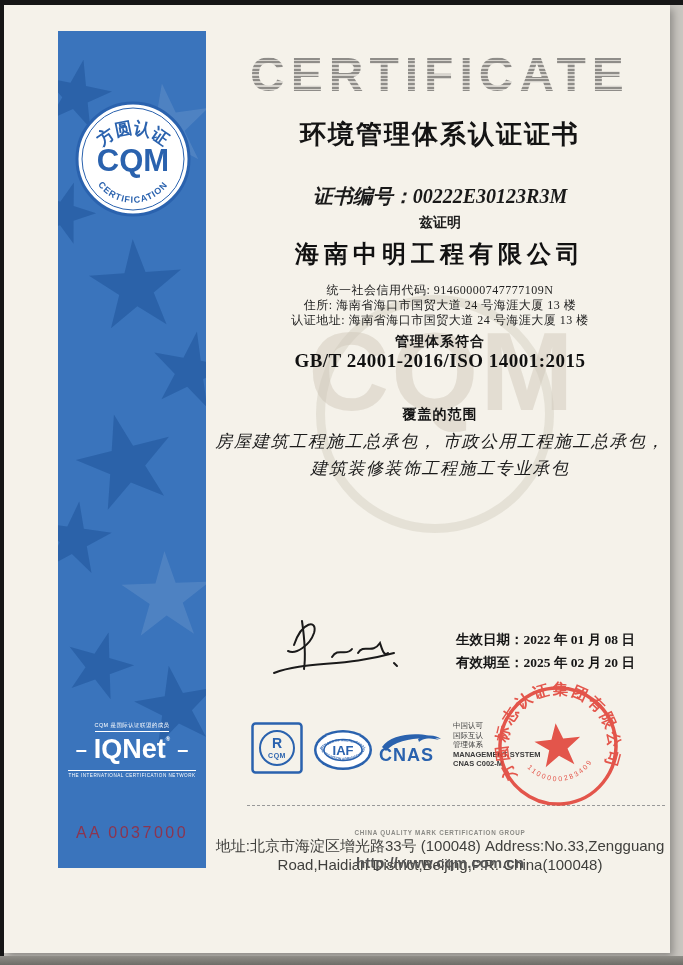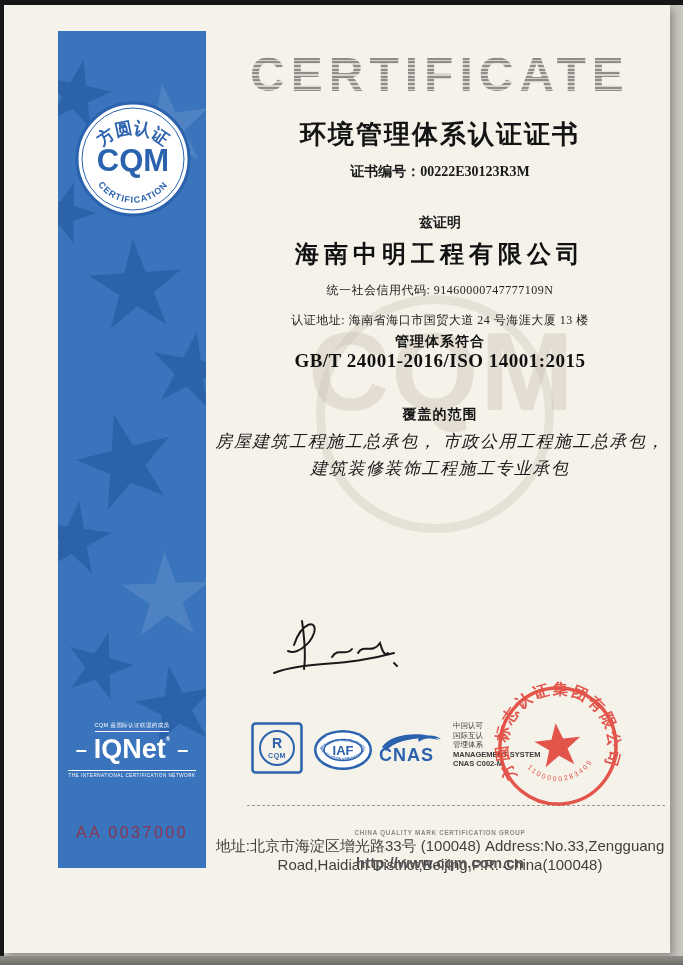--- a/index.html
+++ b/index.html
@@ -58,21 +58,21 @@
     -webkit-background-clip:text; background-clip:text; color:transparent;
   }
   .wm-cqm-ring { position:absolute; left:312px; top:290px; width:238px; height:238px;
                  border:9px solid rgba(206,199,184,.40); border-radius:50%; z-index:0; }
   .wm-cqm-text { position:absolute; left:258px; top:302px; width:360px; text-align:center;
                  font-family:"Liberation Sans", sans-serif; font-weight:bold; font-size:112px;
                  color:rgba(206,199,184,.48); z-index:0; letter-spacing:2px; }
 
   .title { top:112px; font-family:"Liberation Sans", sans-serif; font-weight:bold;
            font-size:26px; letter-spacing:2px; color:#141414; }
-  .certno { top:158px; font-size:14px; font-weight:bold; color:#1a1a1a; }
+  .certno { top:178px; font-size:20px; font-weight:bold; color:#1a1a1a;font-style:italic; }
   .certify { top:209px; font-size:14px; font-weight:bold; color:#1a1a1a; }
   .company { top:233px; font-size:24px; font-weight:bold; letter-spacing:5px; color:#111; }
   .small-line { font-size:12px; color:#222; letter-spacing:.5px; }
   .credit   { top:277px; }
   .resid    { top:292px; }
   .certaddr { top:307px; }
   .conform { top:328px; font-size:14px; font-weight:bold; color:#151515; letter-spacing:1px; }
   .gbt { top:345px; font-size:19px; font-weight:bold; color:#111; letter-spacing:.5px; }
   .scope-label { top:401px; font-size:14px; font-weight:bold; color:#151515; letter-spacing:1px; }
   .scope-line { font-size:17px; font-style:italic; letter-spacing:1.5px; color:#1b1b1b; }
@@ -157,20 +157,21 @@
   </div>
 
   <div class="cblock wm-certificate">CERTIFICATE</div>
 
   <div class="cblock title">环境管理体系认证证书</div>
   <div class="cblock certno"><span>证书编号：</span><span>00222E30123R3M</span></div>
   <div class="cblock company">海南中明工程有限公司</div>
 
   <div class="cblock certify">兹证明</div>
   <div class="cblock small-line credit">统一社会信用代码: 91460000747777109N</div>
+  <div class="cblock small-line resid">住所: 海南省海口市国贸大道 24 号海涯大厦 13 楼</div>
   <div class="cblock small-line certaddr">认证地址: 海南省海口市国贸大道 24 号海涯大厦 13 楼</div>
 
   <div class="cblock conform">管理体系符合</div>
   <div class="cblock gbt">GB/T 24001-2016/ISO 14001:2015</div>
 
   <div class="cblock scope-label">覆盖的范围</div>
   <div class="cblock scope-line scope1">房屋建筑工程施工总承包， 市政公用工程施工总承包，</div>
   <div class="cblock scope-line scope2">建筑装修装饰工程施工专业承包</div>
 
 
@@ -178,20 +179,24 @@
     <g fill="none" stroke="#1a1a1a" stroke-width="2" stroke-linecap="round">
       <path d="M28,34 C36,10 52,8 48,22 C44,34 30,44 22,40"></path>
       <path d="M36,10 C38,24 40,44 38,58"></path>
       <path d="M8,62 C40,50 78,56 128,42"></path>
       <path d="M66,46 C72,36 80,46 86,38"></path>
       <path d="M92,42 C98,32 106,44 114,32 C116,38 118,46 122,42"></path>
       <path d="M128,52 L131,55"></path>
     </g>
   </svg>
 
+  <div class="dates">
+    <div><span>生效日期：</span><span>2022 年 01 月 08 日</span></div>
+    <div><span>有效期至：</span><span>2025 年 02 月 20 日</span></div>
+  </div>
 
   <svg class="stamp" width="134" height="134" viewBox="0 0 134 134">
     <circle cx="67" cy="67" r="58" fill="none" stroke="#e2453a" stroke-width="3.5"></circle>
     <path id="sealArc" d="M 23,92 A 51,51 0 1 1 111,92" fill="none"></path>
     <text font-size="15.5" font-weight="bold" fill="#e2453a" letter-spacing="2.5" font-family="Liberation Serif, serif">
       <textPath href="#sealArc" startOffset="50%" text-anchor="middle">方圆标志认证集团有限公司</textPath>
     </text>
     <polygon points="67,44 72.9,60.2 90,60.2 76.2,70.4 81.4,86.8 67,76.8 52.6,86.8 57.8,70.4 44,60.2 61.1,60.2" fill="#e2453a"></polygon>
     <path id="sealNum" d="M 33,84 A 41,41 0 0 0 101,84" fill="none"></path>
     <text font-size="7" fill="#e2453a" letter-spacing="2" font-family="Liberation Sans, sans-serif">

